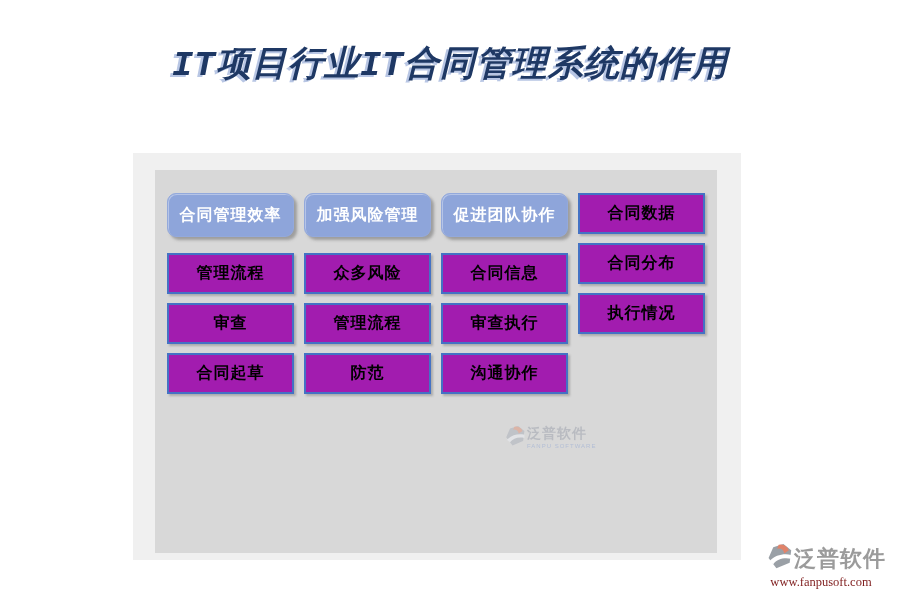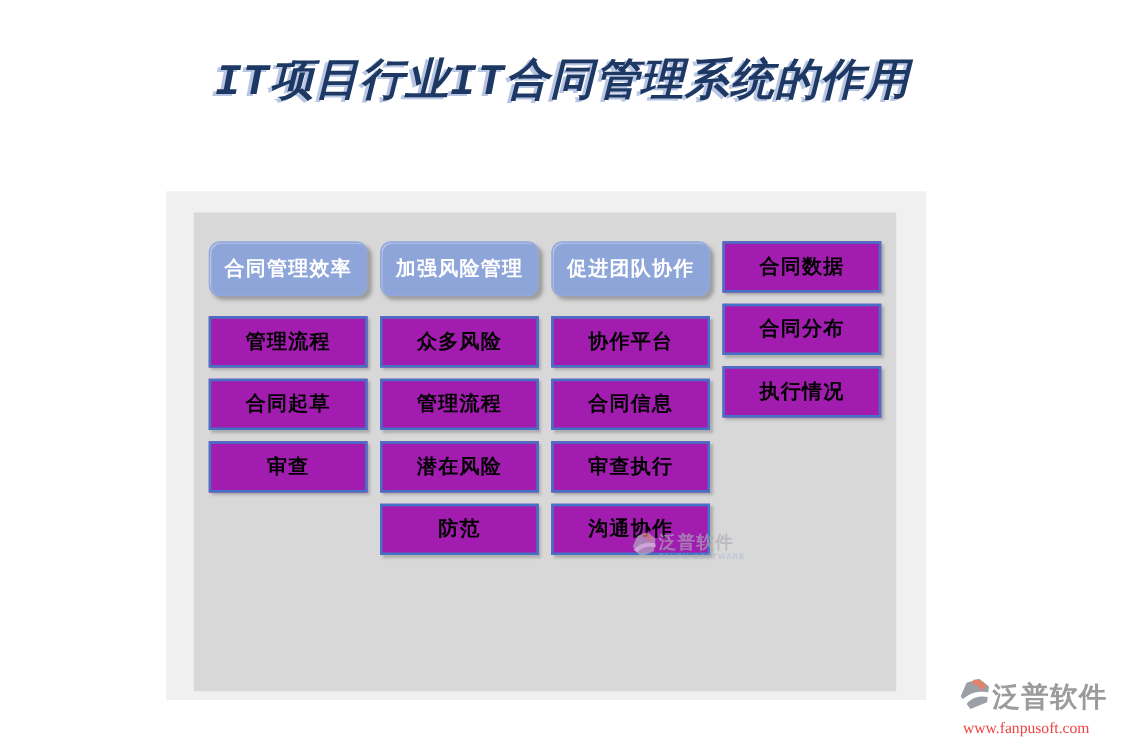--- a/index.html
+++ b/index.html
@@ -60,52 +60,50 @@
   .watermark .wm-brand { font-size: 14px; font-weight: bold; color: #a9adb6; letter-spacing: 1px; }
   .watermark .wm-sub { font-size: 6px; color: #9fb0d4; letter-spacing: 1px; }
 
   .footer-logo {
     position: absolute; right: 14px; bottom: 10px;
     width: 130px;
   }
   .footer-top { display: flex; align-items: center; justify-content: flex-end; gap: 2px; }
   .footer-brand { font-size: 22px; font-weight: bold; color: #9b9b9b; letter-spacing: 1px;
     font-family: "Liberation Sans", sans-serif; }
-  .footer-url { text-align: center; font-size: 12.5px; color: #ef4444; margin-top: 1px;
+  .footer-url { text-align: center; font-size: 12.5px; color: #7f1d1d; margin-top: 1px;
     font-family: "Liberation Serif", serif; }
 </style>
 </head>
 <body>
 
 <div class="stage">
 
   <div class="title">IT项目行业IT合同管理系统的作用</div>
 
   <div class="panel-outer">
     <div class="panel-inner">
       <div class="grid">
 
         <div class="col">
           <div class="hdr-btn">合同管理效率</div>
           <div class="item-btn">管理流程</div>
+          <div class="item-btn">审查</div>
           <div class="item-btn">合同起草</div>
-          <div class="item-btn">审查</div>
         </div>
 
         <div class="col">
           <div class="hdr-btn">加强风险管理</div>
           <div class="item-btn">众多风险</div>
           <div class="item-btn">管理流程</div>
-          <div class="item-btn">潜在风险</div>
           <div class="item-btn">防范</div>
         </div>
 
         <div class="col">
           <div class="hdr-btn">促进团队协作</div>
-          <div class="item-btn">协作平台</div>
           <div class="item-btn">合同信息</div>
           <div class="item-btn">审查执行</div>
           <div class="item-btn">沟通协作</div>
         </div>
 
         <div class="col">
           <div class="item-btn">合同数据</div>
           <div class="item-btn">合同分布</div>
           <div class="item-btn">执行情况</div>
         </div>

